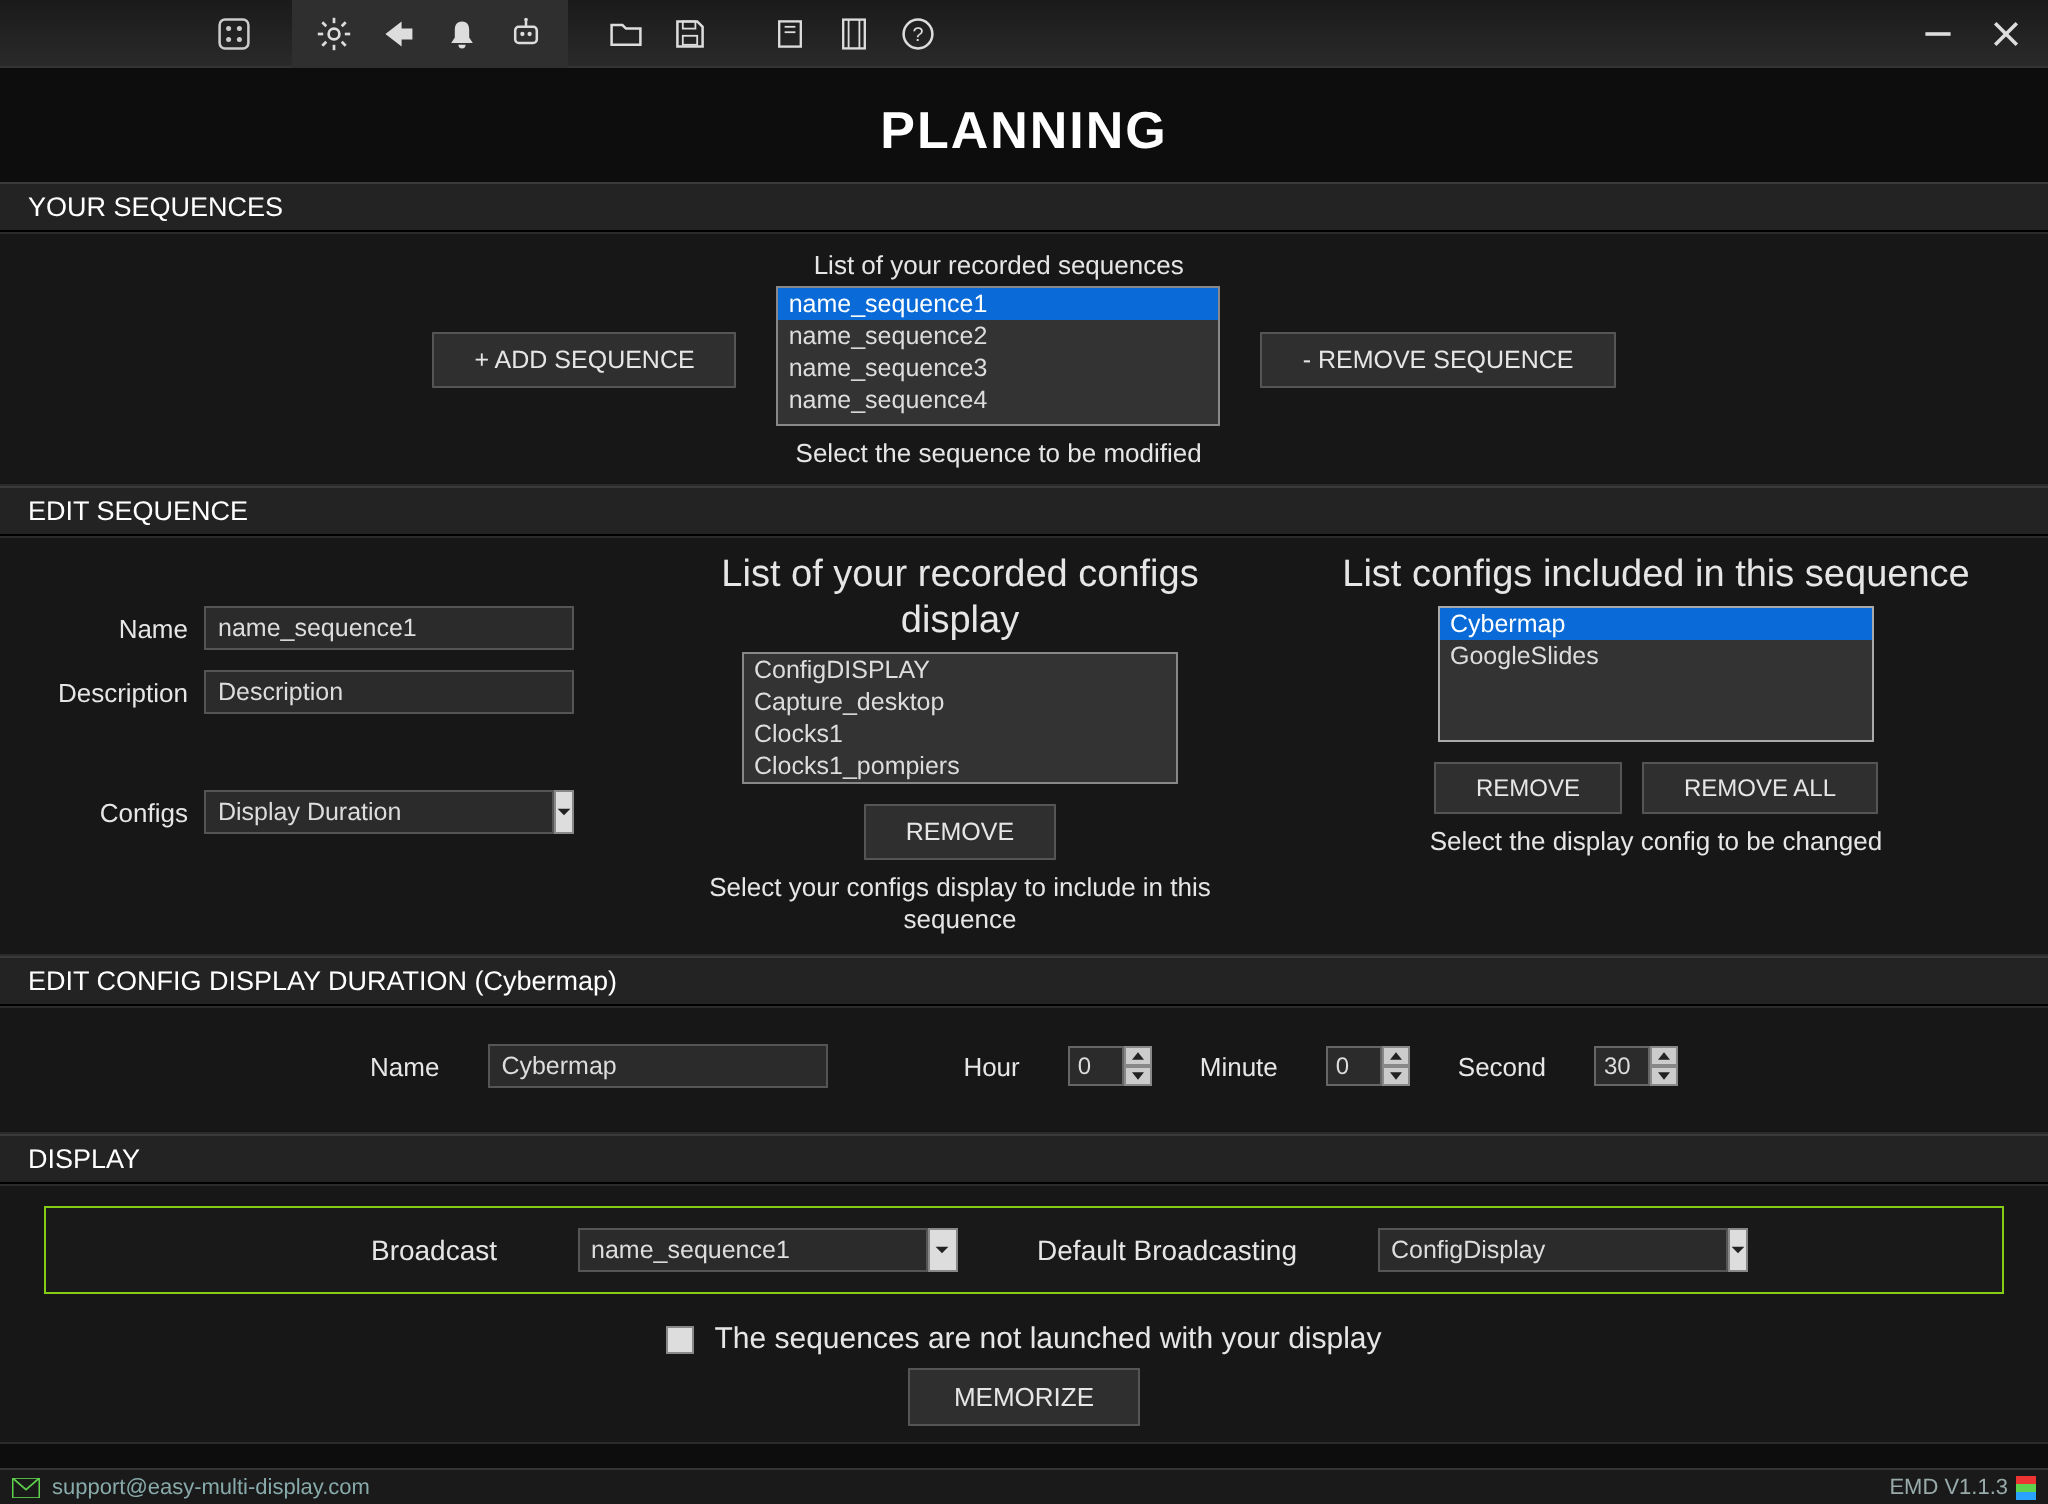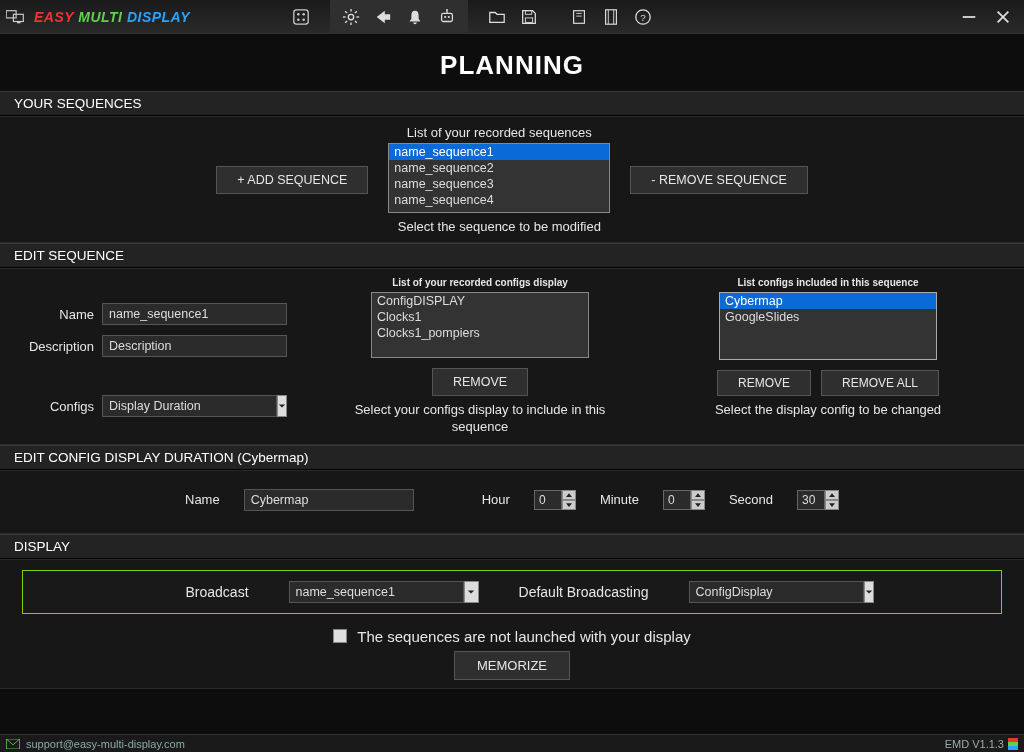--- a/index.html
+++ b/index.html
@@ -42,21 +42,21 @@
   .editseq .left { width: 300px; display: flex; flex-direction: column; gap: 10px; padding-top: 26px; }
   .fld { display: flex; align-items: center; gap: 8px; }
   .fld label { width: 80px; text-align: right; font-size: 13px; }
   .txt { background: #2b2b2b; border: 1px solid #555; color: #ddd; padding: 3px 6px; font-size: 12.5px; width: 185px; }
   .combo { display: flex; width: 185px; }
   .combo .txt { flex: 1; }
   .combo .arr { width: 18px; background: #ddd; border: 1px solid #888; display: flex; align-items: center; justify-content: center; cursor: pointer; }
   .combo .arr svg { width: 8px; height: 8px; fill: #222; }
 
   .editseq .mid { width: 300px; display: flex; flex-direction: column; align-items: center; }
-  .mid-label { font-size: 10px; text-align: center; line-height: 1.2; margin-bottom: 3px; font-weight: bold; }
+  .mid-label { font-size: 19px; text-align: center; line-height: 1.2; margin-bottom: 3px; }
   .listbox.cfg { width: 218px; height: 66px; }
   .mid .btn { margin-top: 10px; }
   .mid-hint { font-size: 13px; text-align: center; margin-top: 6px; line-height: 1.3; }
 
   .editseq .addcol { width: 100px; display: flex; flex-direction: column; gap: 14px; justify-content: center; padding-top: 32px; }
   .addcol .btn { padding: 5px 8px; font-size: 12px; }
 
   .editseq .right { flex: 1; display: flex; flex-direction: column; align-items: center; }
   .right .listbox { width: 218px; height: 68px; border: 1px solid #aaa; }
   .right-btns { display: flex; gap: 10px; margin-top: 10px; }
@@ -95,28 +95,20 @@
   .listbox::-webkit-scrollbar-track { background: #555; }
   .listbox::-webkit-scrollbar-thumb { background: #888; }
   .listbox::-webkit-scrollbar-button { background: #777; height: 12px; }
 </style>
 </head>
 <body>
 
 <div class="window">
 
   <div class="titlebar">
-    <div class="brand">
-      <svg class="m-icon" viewBox="0 0 24 20">
-          <rect x="0" y="3" width="11" height="8" fill="none" stroke="#ccc" stroke-width="1.3"></rect>
-          <rect x="8" y="7" width="11" height="8" fill="none" stroke="#ccc" stroke-width="1.3"></rect>
-          <rect x="12" y="15" width="4" height="2" fill="#ccc"></rect>
-        </svg>
-      <span><span class="r">EASY</span> <span class="g">MULTI</span> <span class="b">DISPLAY</span></span>
-    </div>
     <div class="tb-icons">
       <div class="grp">
         <svg class="ic" viewBox="0 0 20 20">
             <rect x="2" y="2" width="16" height="16" rx="3" fill="none" stroke="#ccc" stroke-width="1.4"></rect>
             <circle cx="7" cy="7" r="1.4" fill="#ccc"></circle>
             <circle cx="13" cy="7" r="1.4" fill="#ccc"></circle>
             <circle cx="7" cy="13" r="1.4" fill="#ccc"></circle>
             <circle cx="13" cy="13" r="1.4" fill="#ccc"></circle>
           </svg>
       </div>
@@ -229,20 +221,21 @@
                 </svg>
               </div>
           </div>
         </div>
       </div>
 
       <div class="mid">
         <div class="mid-label">List of your recorded configs display</div>
         <div class="listbox cfg" id="rec-list">
             <div class="li">ConfigDISPLAY</div>
+            <div class="li">Capture_desktop</div>
             <div class="li">Clocks1</div>
             <div class="li">Clocks1_pompiers</div>
           </div>
         <button class="btn">REMOVE</button>
         <div class="mid-hint">Select your configs display to include in this sequence</div>
       </div>
 
 
       <div class="right">
         <div class="mid-label">List configs included in this sequence</div>

